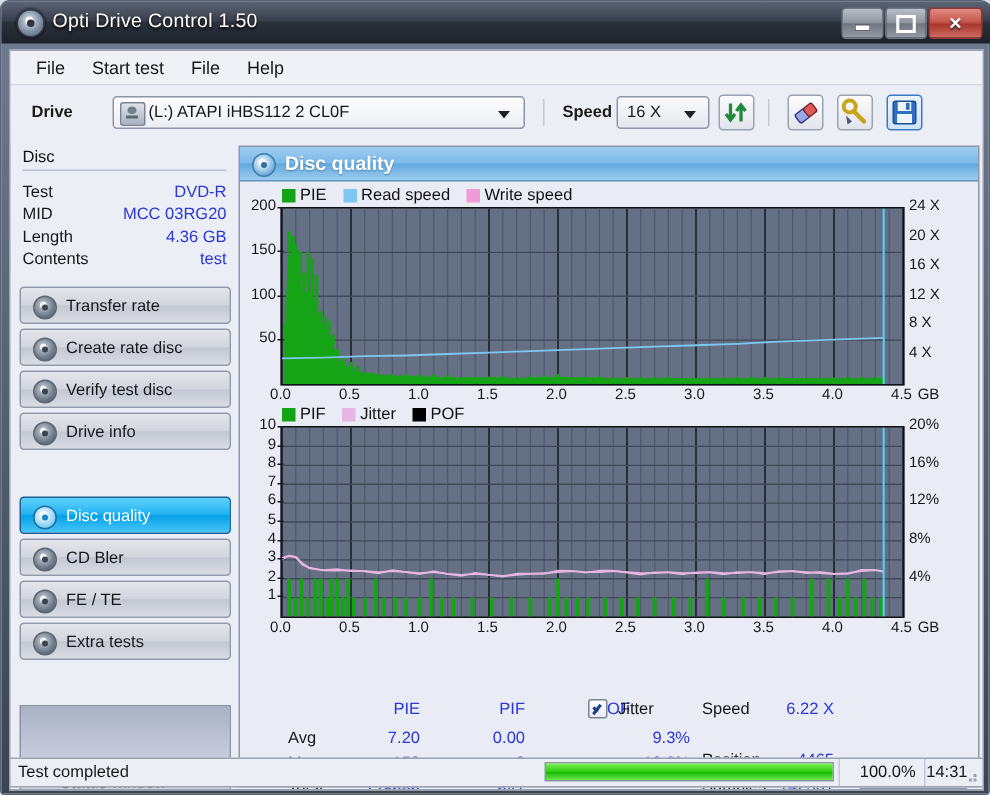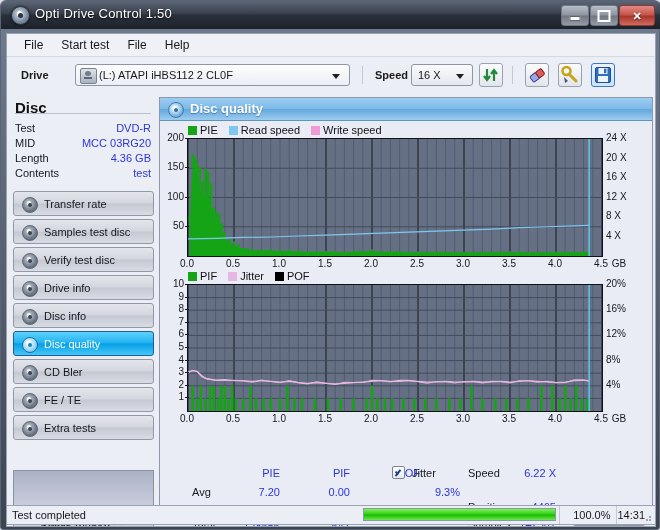--- a/index.html
+++ b/index.html
@@ -53,21 +53,21 @@
      border-top:5px solid #1d2026;}
   .spd-combo{position:absolute;left:404px;top:7px;width:62px;height:22px;box-sizing:border-box;
      border:1px solid #8e96a6;border-radius:3px;background:linear-gradient(180deg,#fbfbfd,#e4e7ee);}
   .spd-txt{position:absolute;left:6px;top:4px;font-size:11px;color:#16181c;}
   .tbtn{position:absolute;top:6px;width:24px;height:24px;box-sizing:border-box;border:1px solid #9aa2b0;
      border-radius:3px;background:linear-gradient(180deg,#fcfcfd,#e2e5ec);}
   .tbtn.save{border:1px solid #3c78c8;background:linear-gradient(180deg,#eaf3fd,#cfe2f7);}
   .vline{position:absolute;top:9px;width:1px;height:18px;background:#c3c9d6;}
 
   
-  .disc-hdr{position:absolute;left:8px;top:65px;font-size:15px;font-weight:bold;color:#111;}
+  .disc-hdr{position:absolute;left:8px;top:65px;font-size:11px;font-weight:normal;color:#111;}
   .disc-rule{position:absolute;left:8px;top:79px;width:136px;height:1px;background:#b9c0cf;}
   .disc-row{position:absolute;left:8px;width:136px;height:14px;font-size:11px;}
   .disc-row .k{position:absolute;left:0;color:#16181c;}
   .disc-row .v{position:absolute;right:0;color:#2a36d8;}
 
   .sidebtn{position:absolute;left:6px;width:141px;height:25px;box-sizing:border-box;
      border:1px solid #9299a8;border-radius:3px;
      background:linear-gradient(180deg,#e3e5eb 0%,#d3d6de 48%,#c4c8d2 52%,#d9dce3 100%);
      font-size:11px;color:#15171b;}
   .sidebtn.sel{border:1px solid #1d5f96;color:#fff;
@@ -228,33 +228,29 @@
       <span class="k">Contents</span>
       <span class="v">test</span>
     </div>
 
     <div class="sidebtn" style="top:157px">
       <span class="sb-ico"></span>
       <span class="lbl">Transfer rate</span>
     </div>
     <div class="sidebtn" style="top:185px">
       <span class="sb-ico"></span>
-      <span class="lbl">Samples test disc</span>
+      <span class="lbl">Create rate disc</span>
     </div>
     <div class="sidebtn" style="top:213px">
       <span class="sb-ico"></span>
       <span class="lbl">Verify test disc</span>
     </div>
     <div class="sidebtn" style="top:241px">
       <span class="sb-ico"></span>
       <span class="lbl">Drive info</span>
-    </div>
-    <div class="sidebtn" style="top:269px">
-      <span class="sb-ico"></span>
-      <span class="lbl">Disc info</span>
     </div>
     <div class="sidebtn sel" style="top:297px">
       <span class="sb-ico"></span>
       <span class="lbl">Disc quality</span>
     </div>
     <div class="sidebtn" style="top:325px">
       <span class="sb-ico"></span>
       <span class="lbl">CD Bler</span>
     </div>
     <div class="sidebtn" style="top:353px">

